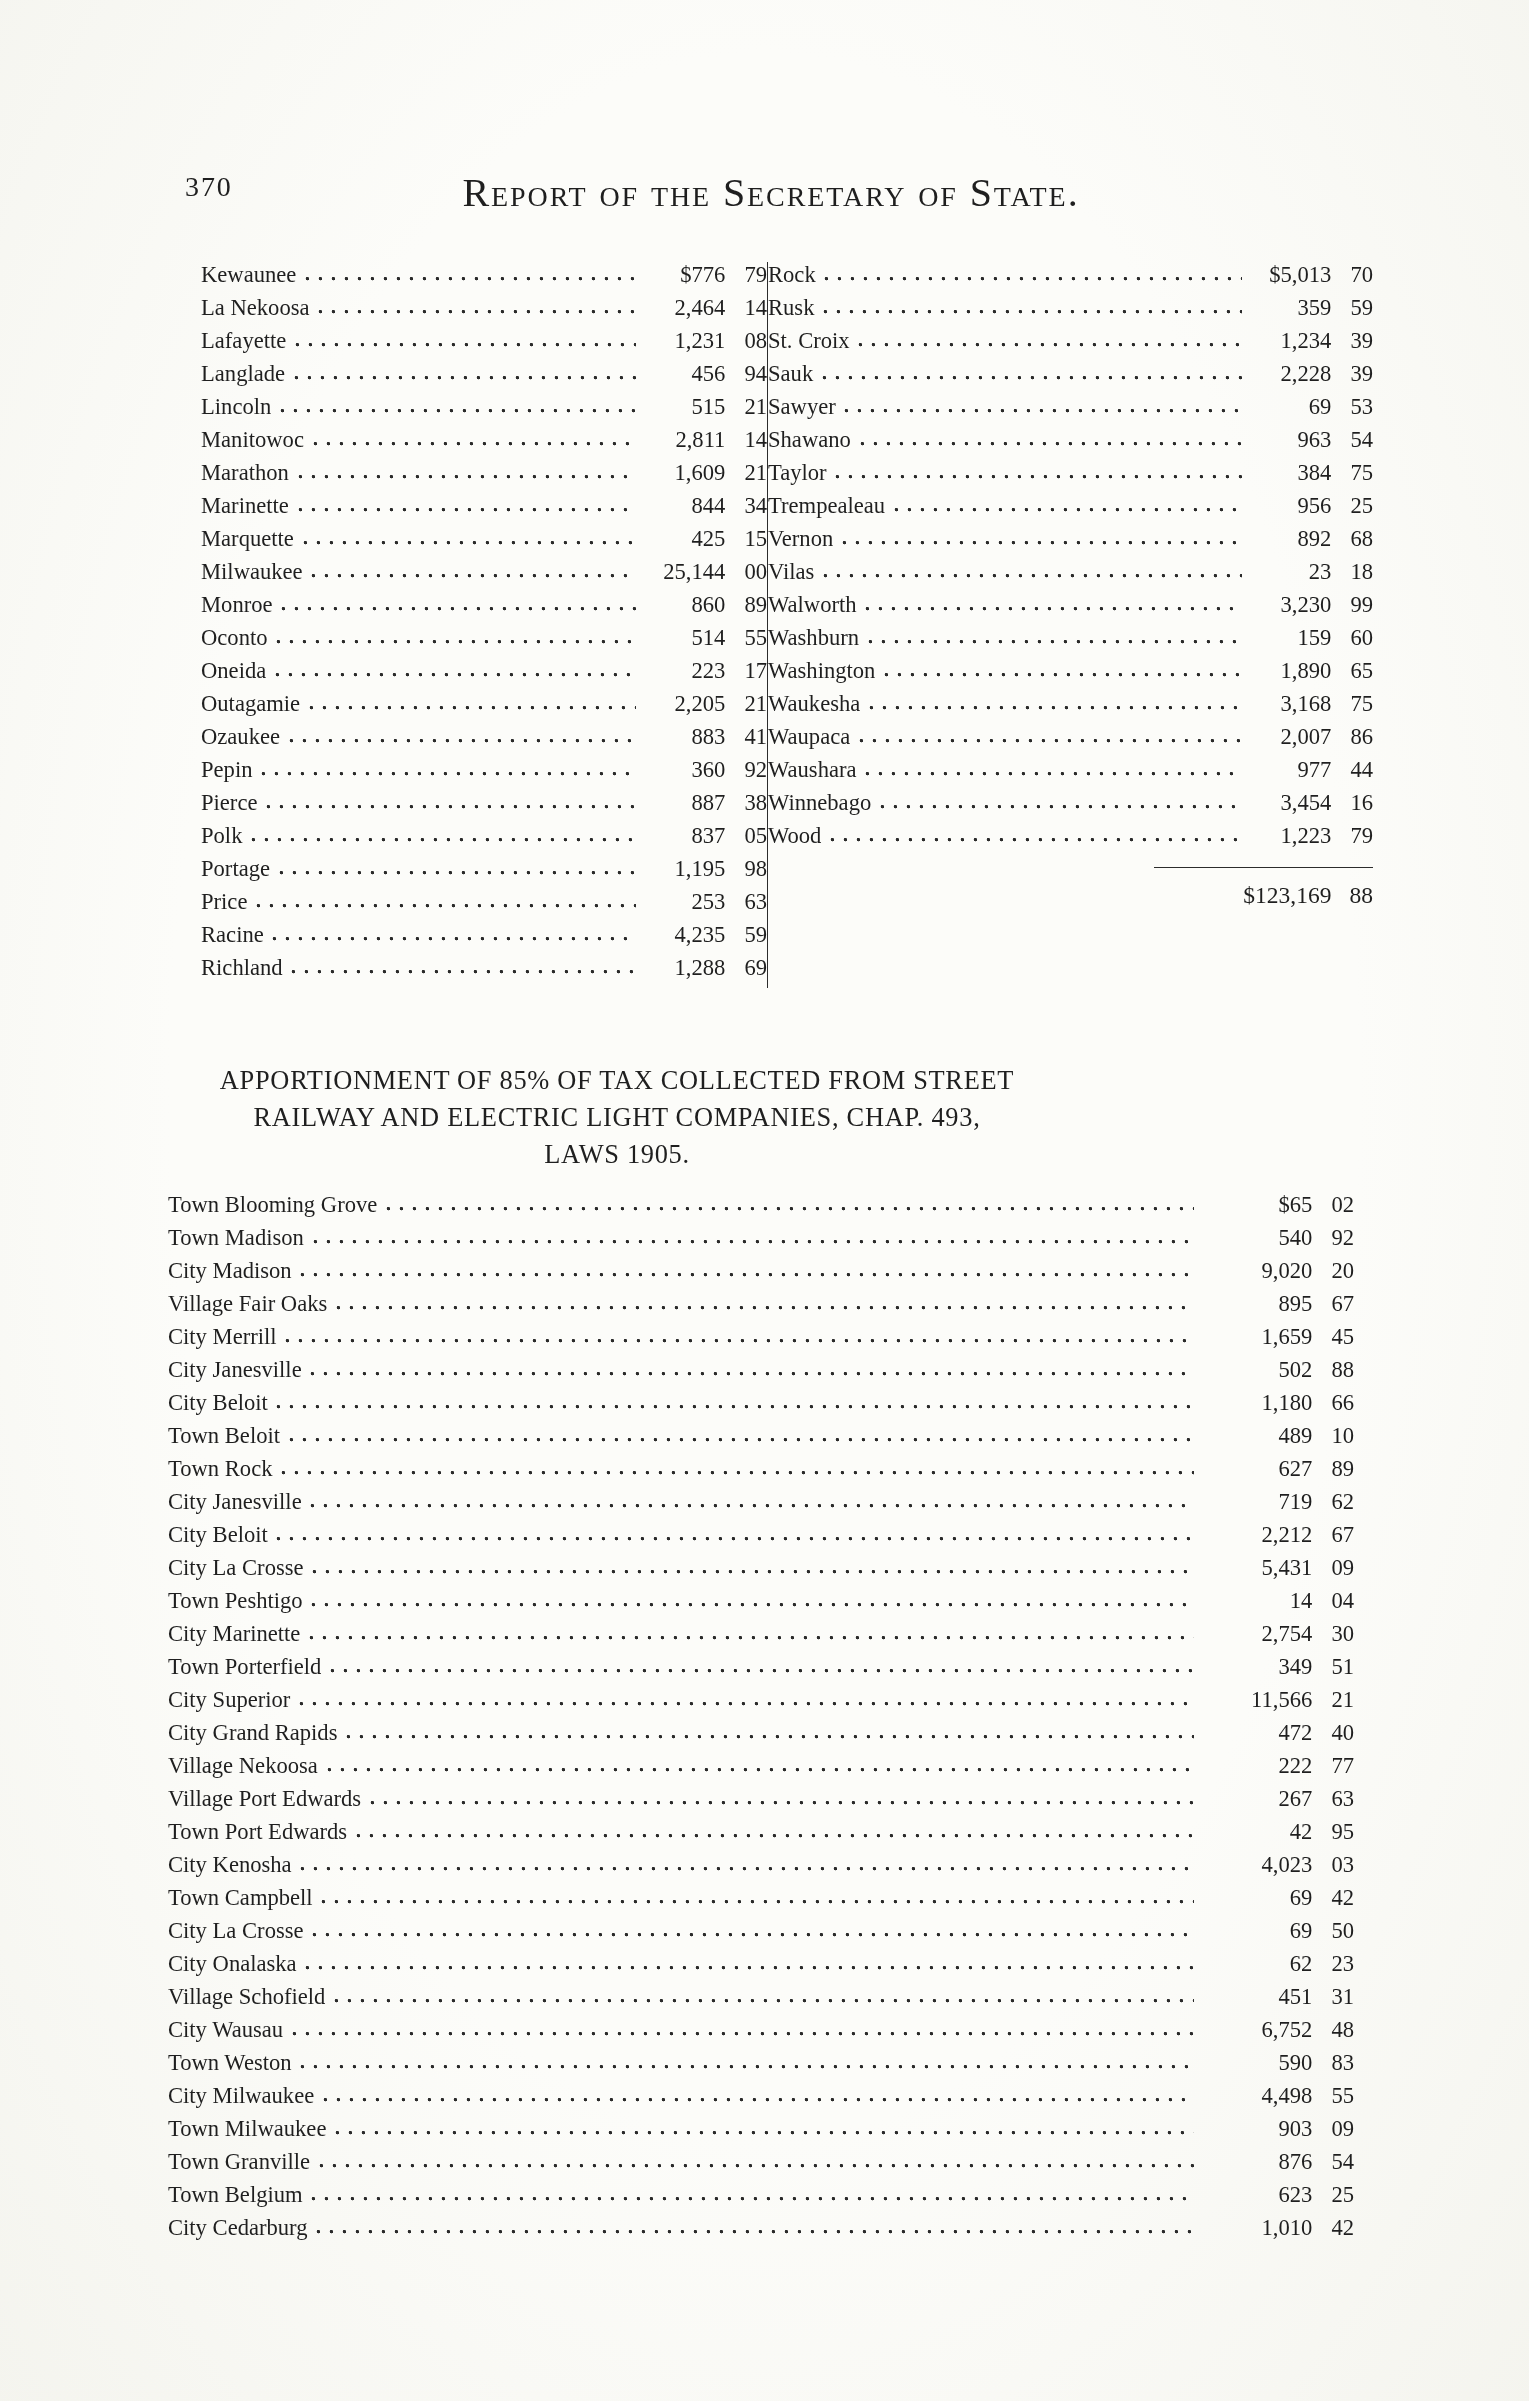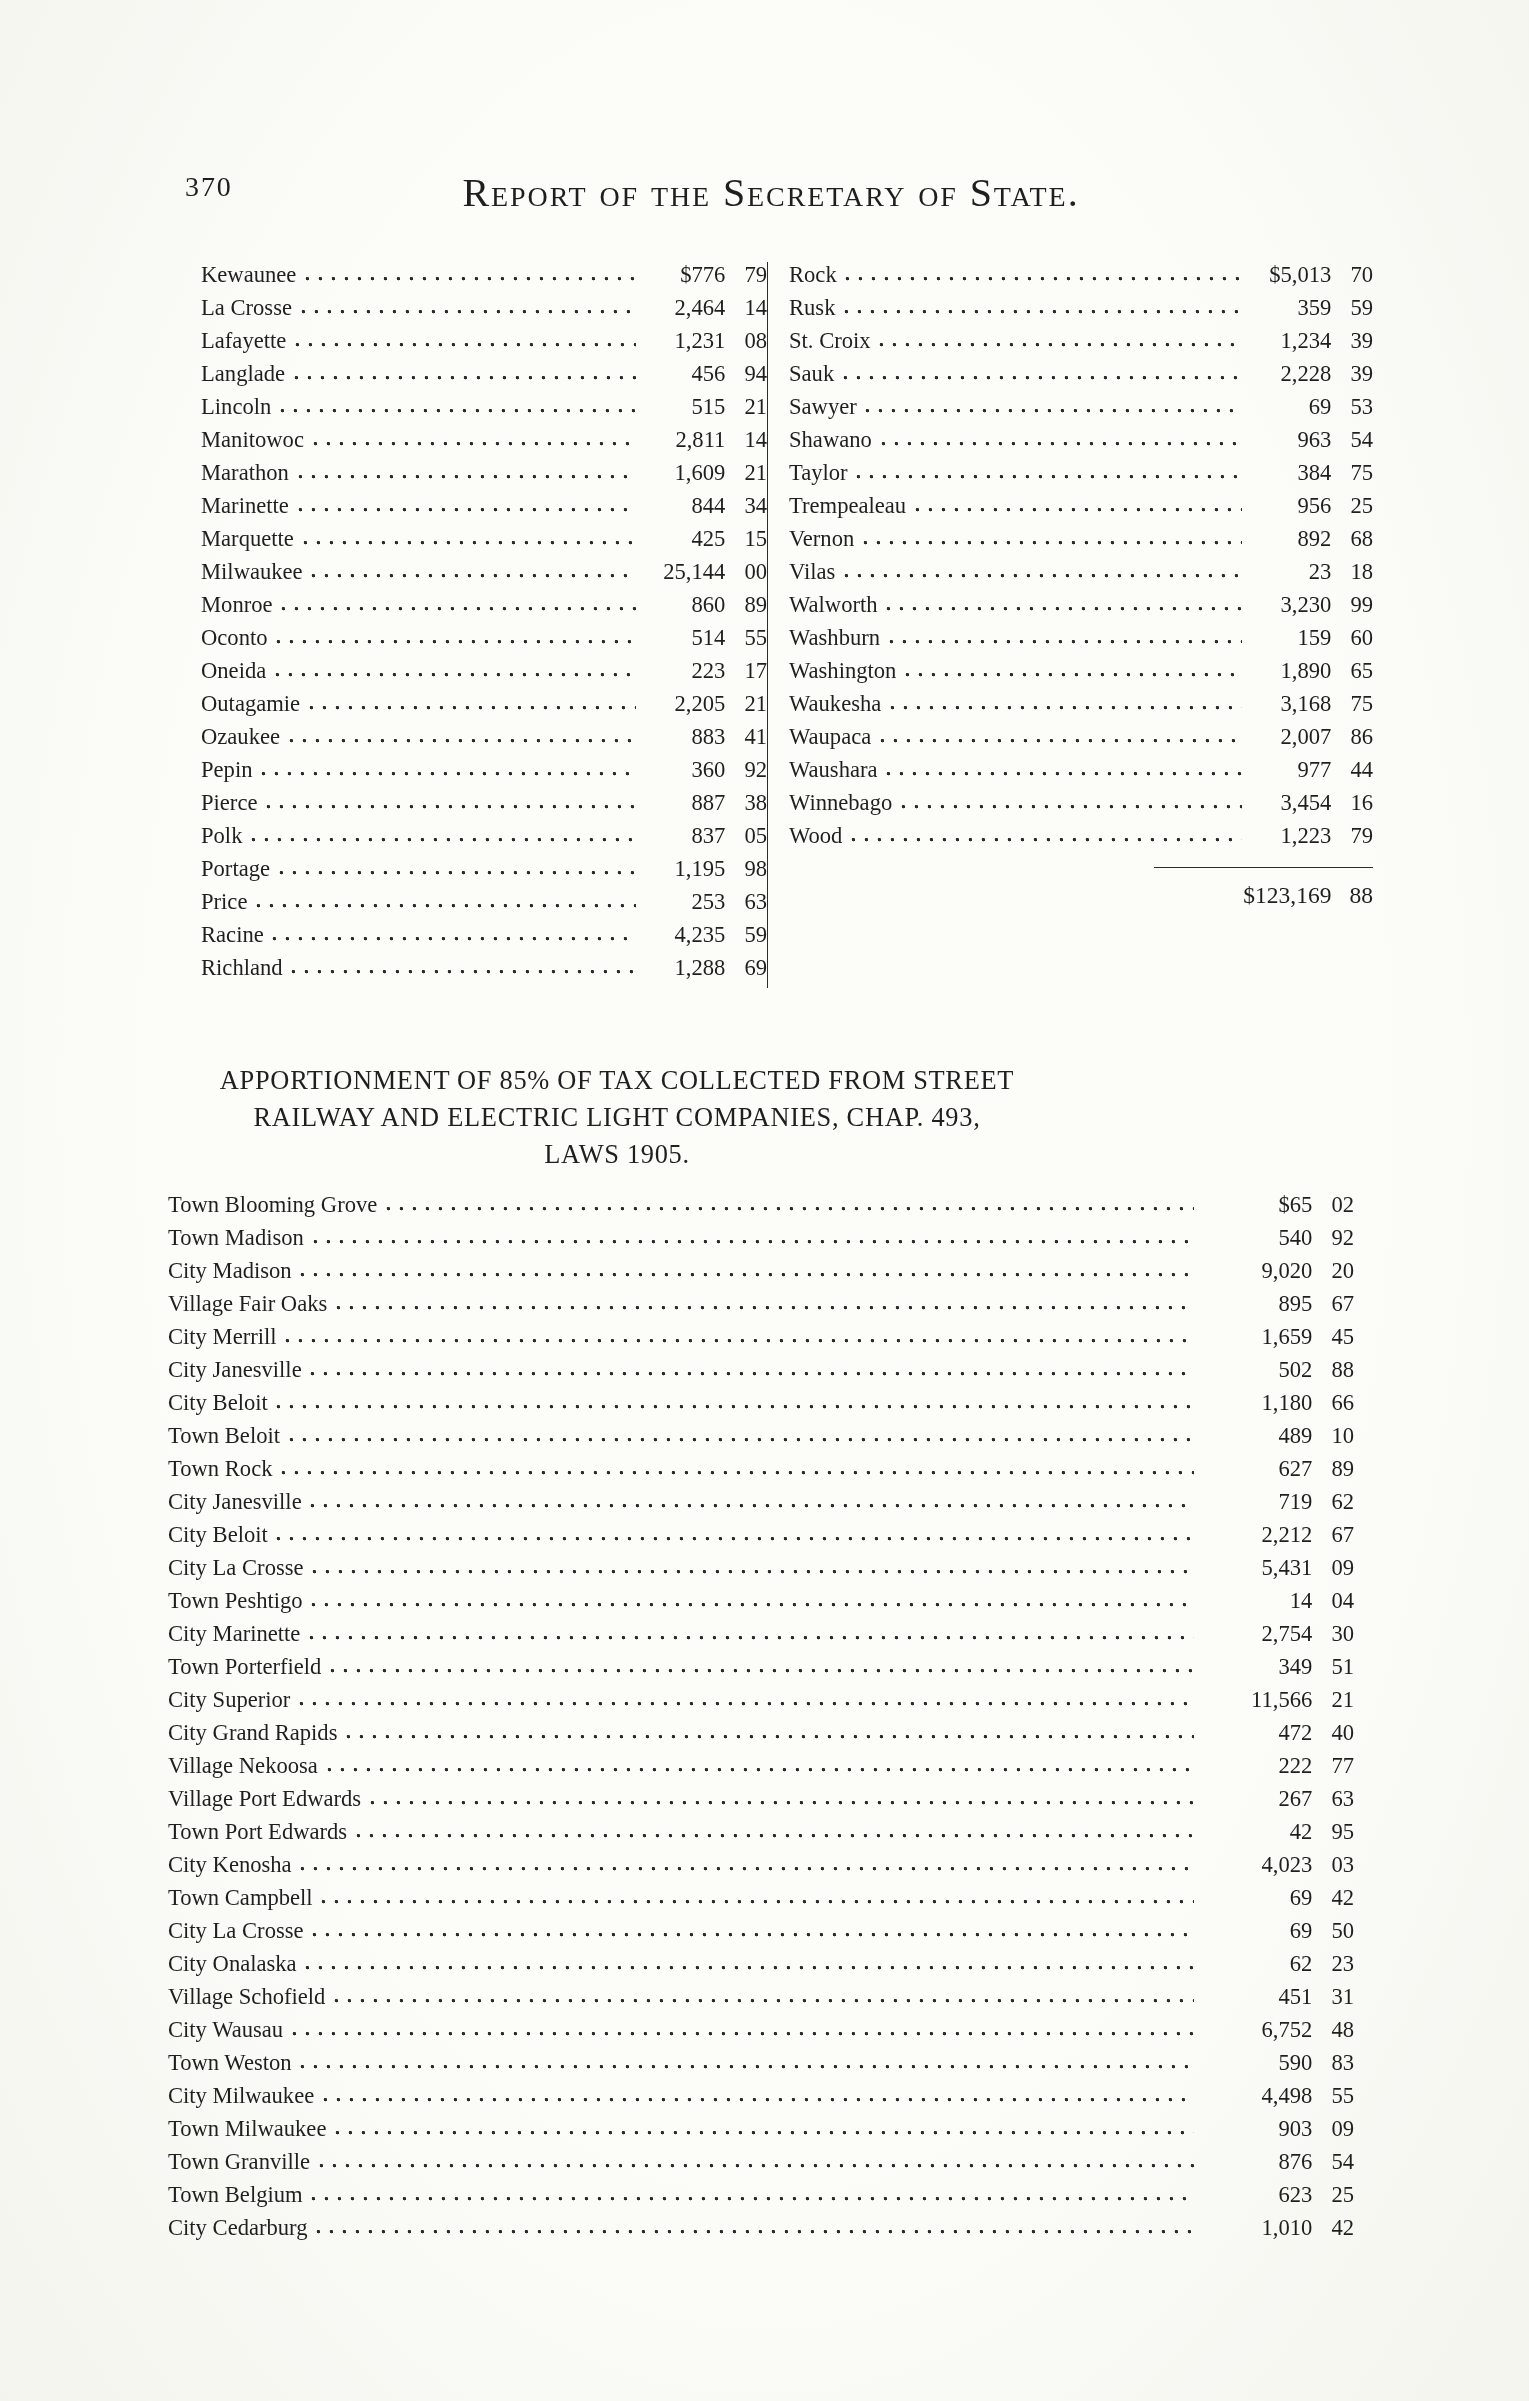--- a/index.html
+++ b/index.html
@@ -72,21 +72,20 @@
     left: 185px;
     width: 1172px;
     display: flex;
     align-items: stretch;
     margin-left: 16px;
   }
   .county-left { width: 566px; }
   .county-right {
     flex: 1;
     border-left: 1.9px solid #2c2c2c;
-    padding-left: 21px;
   }
   .county-table .trow { height: 33px; }
   .county-table .dollars { min-width: 84px; }
 
   .total-rule {
     border-top: 1.9px solid #2c2c2c;
     width: 219px;
     margin-left: auto;
     margin-top: 10.6px;
   }
@@ -133,21 +132,21 @@
 
   <div class="county-table">
     <div class="county-left" id="county-left">
         <div class="trow">
           <span class="tname">Kewaunee</span>
           <span class="leader"></span>
           <span class="dollars">$776</span>
           <span class="cents">79</span>
         </div>
         <div class="trow">
-          <span class="tname">La Crosse</span>
+          <span class="tname">La Nekoosa</span>
           <span class="leader"></span>
           <span class="dollars">2,464</span>
           <span class="cents">14</span>
         </div>
         <div class="trow">
           <span class="tname">Lafayette</span>
           <span class="leader"></span>
           <span class="dollars">1,231</span>
           <span class="cents">08</span>
         </div>

